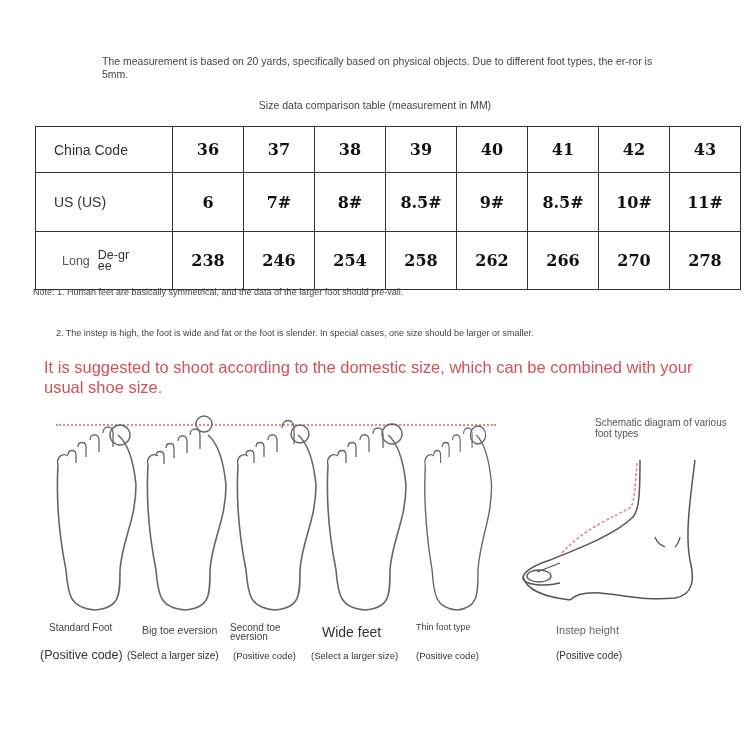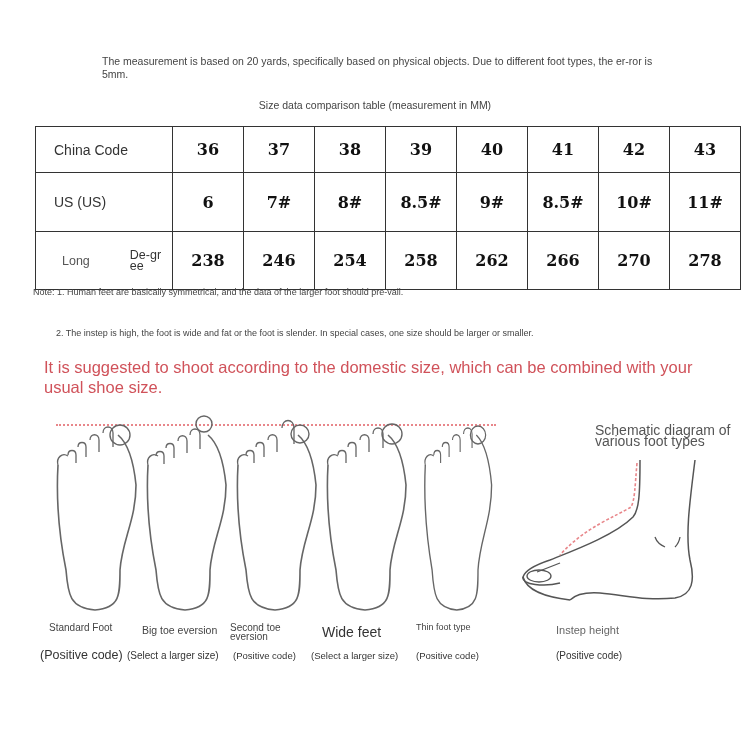--- a/index.html
+++ b/index.html
@@ -9,30 +9,30 @@
   .table-title { left: 0; width: 750px; top: 99px; text-align: center; font-size: 10.5px; color: #444; }
   table.size { position: absolute; left: 35px; top: 126px; border-collapse: collapse; }
   table.size td { border: 1.5px solid #333; text-align: center; padding: 0; }
   table.size td.head { width: 118px; text-align: left; padding-left: 18px; font-size: 14px; color: #333; }
   table.size td.val { width: 70px; font-family: "DejaVu Serif", "Liberation Serif", serif; font-weight: bold; font-size: 16px; color: #111; }
   tr.r1 td { height: 45px; }
   tr.r2 td { height: 58px; }
   tr.r3 td { height: 57px; }
   .long { display: inline-flex; align-items: center; gap: 8px; padding-left: 8px; }
   .long .w1 { font-size: 12.5px; color: #555; }
-  .long .w2 { font-size: 12.5px; line-height: 11px; color: #333; margin-left: 32px; }
+  .long .w2 { font-size: 12.5px; line-height: 11px; color: #333; }
   .note1 { left: 33px; top: 286px; width: 440px; font-size: 9px; line-height: 12px; color: #444; }
   .note2 { left: 56px; top: 327px; width: 540px; font-size: 9px; line-height: 12px; color: #444; }
   .suggest { left: 44px; top: 357px; width: 690px; font-size: 16.5px; line-height: 20px; color: #d0525a; }
   .dash { top: 424px; height: 0; border-top: 2px dotted #e8868a; }
   .lbl { font-size: 10px; line-height: 9px; color: #444; }
   .lbl-big { font-size: 14px; color: #333; }
   .code { font-size: 10px; color: #333; }
   .code-big { font-size: 12.5px; color: #333; }
-  .schem { left: 595px; top: 417px; width: 150px; font-size: 14px; line-height: 11px; color: #555; margin-top: 8px; }
+  .schem { left: 595px; top: 417px; width: 150px; font-size: 10px; line-height: 11px; color: #555; }
 </style>
 </head>
 <body>
 
 <div class="abs intro">The measurement is based on 20 yards, specifically based on physical objects. Due to different foot types, the er-ror is 5mm.</div>
 <div class="abs table-title">Size data comparison table (measurement in MM)</div>
 
 <table class="size">
   <tbody>
       <tr class="r1">

